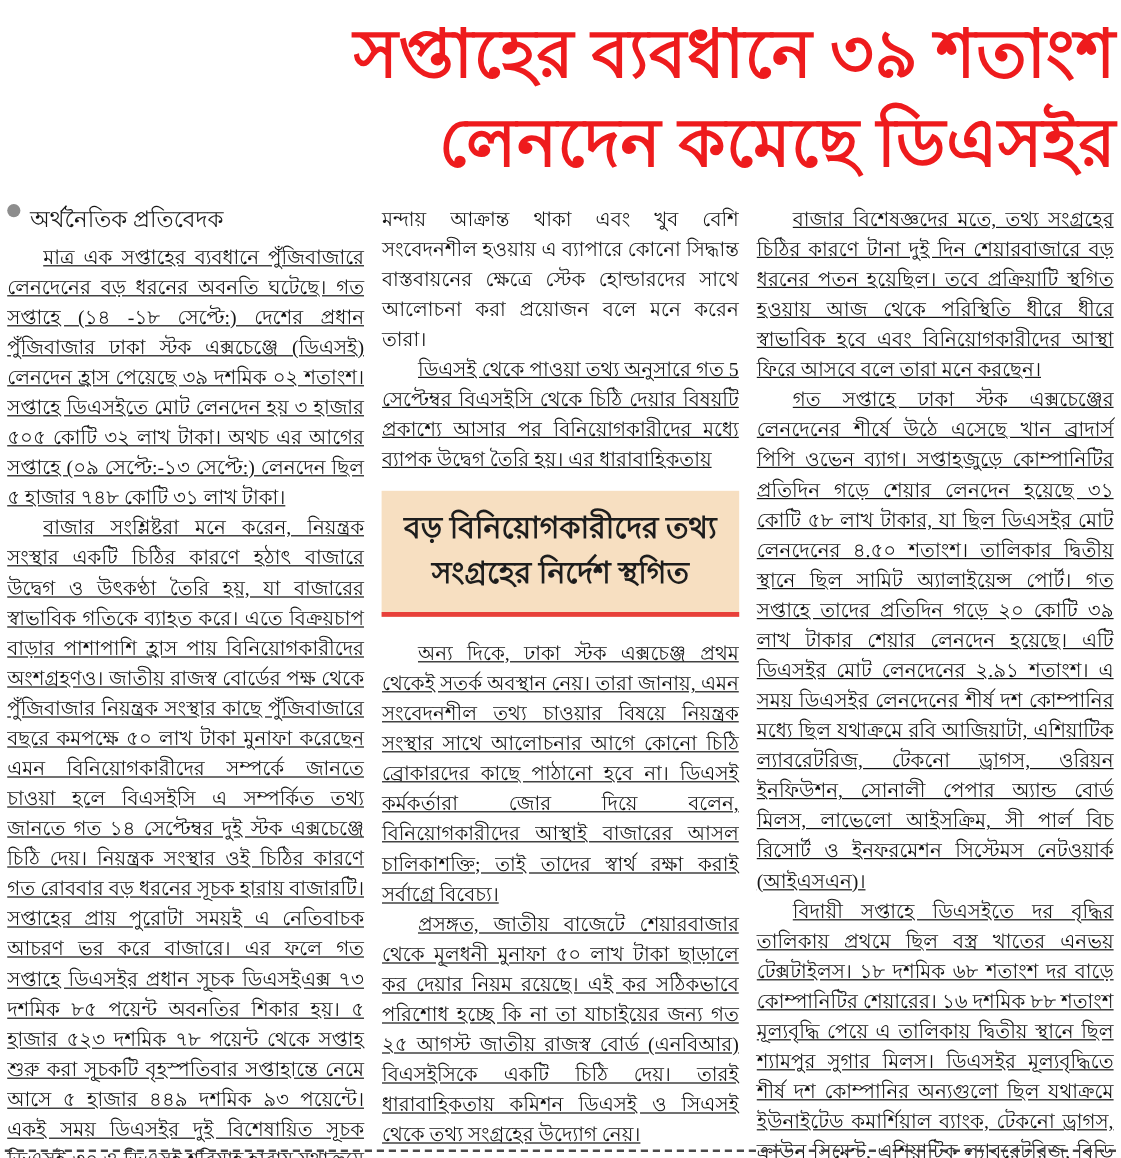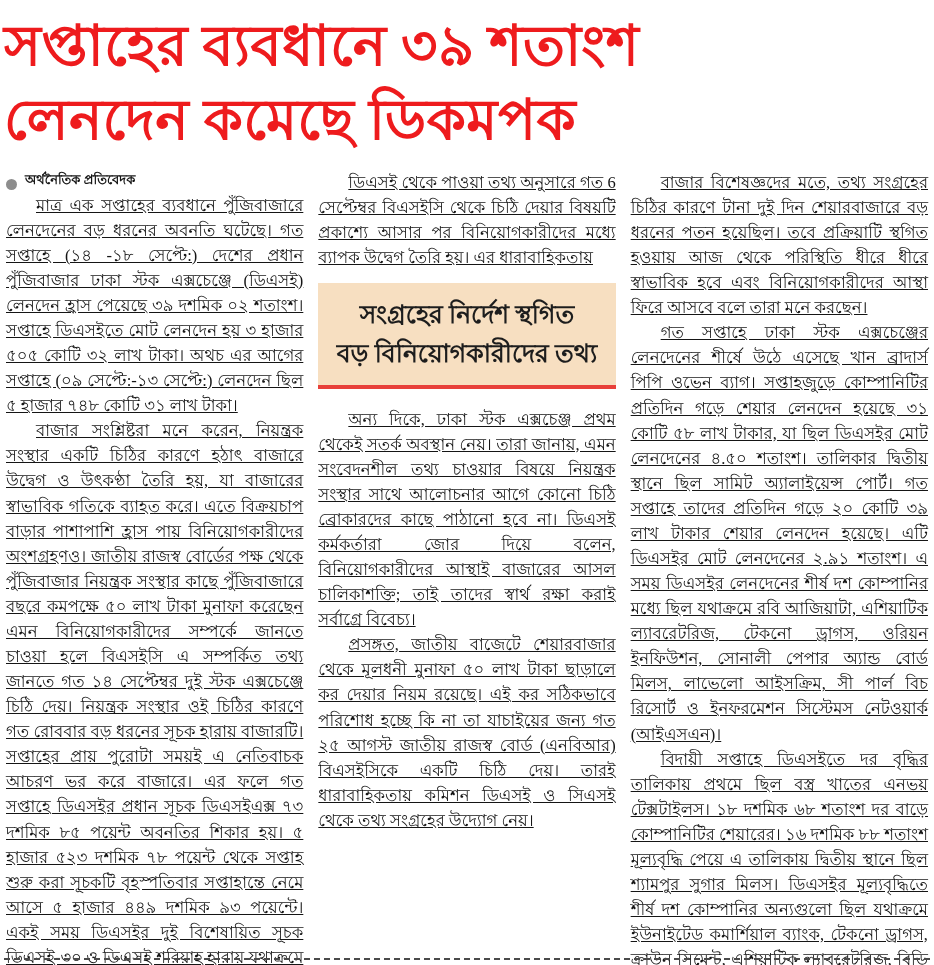--- a/index.html
+++ b/index.html
@@ -9,40 +9,40 @@
     font-family:"Liberation Serif","DejaVu Serif",serif;
     color:#111;
     overflow:hidden;
     position:relative;
   }
   .page { width:934px; height:965px; padding:4px 4px 0 4px; position:relative; }
 
   .headline {
     color:#ee1b1d;
     font-weight:bold;
-    text-align:left;
+    text-align:right;
     font-size:56px;
     line-height:1.32;
     padding:6px 0 10px 0;
     letter-spacing:0.5px;
   }
   .headline .hl-line { display:block; }
 
   .columns { display:flex; gap:15px; padding:2px 2px 0 2px; align-items:flex-start; }
   .col {
     flex:1 1 0;
     font-size:16.5px;
     line-height:1.52;
     text-align:justify;
     color:#151515;
   }
   .col p { margin:0; }
   .col p.indent { text-indent:30px;text-decoration:underline; }
 
-  .byline { display:flex; align-items:flex-end; gap:8px; font-weight:bold; font-size:13px; margin-bottom:3px; }
+  .byline { display:flex; align-items:flex-start; gap:8px; font-weight:normal; font-size:19px; margin-bottom:3px; }
   .bullet-dot {
     width:11px; height:11px; border-radius:50%;
     background:#8d8d8d; flex:0 0 auto; display:inline-block;
   }
 
   .highlight-box {
     background:#f7dfc1;
     border-bottom:4px solid #e8403a;
     margin:13px 0 18px 0;
     padding:13px 8px 11px 8px;
@@ -61,40 +61,41 @@
     height:0;
   }
 </style>
 </head>
 <body>
 
 <div class="page">
 
   <h1 class="headline">
     <span class="hl-line">সপ্তাহের ব্যবধানে ৩৯ শতাংশ</span>
-    <span class="hl-line">লেনদেন কমেছে ডিকমপক</span>
+    <span class="hl-line">লেনদেন কমেছে ডিএসইর</span>
   </h1>
 
   <div class="columns">
 
     <div class="col">
       <div class="byline">
         <span class="bullet-dot"></span>
         <span>অর্থনৈতিক প্রতিবেদক</span>
       </div>
       <p class="indent">মাত্র এক সপ্তাহের ব্যবধানে পুঁজিবাজারে লেনদেনের বড় ধরনের অবনতি ঘটেছে। গত সপ্তাহে (১৪ -১৮ সেপ্টে:) দেশের প্রধান পুঁজিবাজার ঢাকা স্টক এক্সচেঞ্জে (ডিএসই) লেনদেন হ্রাস পেয়েছে ৩৯ দশমিক ০২ শতাংশ। সপ্তাহে ডিএসইতে মোট লেনদেন হয় ৩ হাজার ৫০৫ কোটি ৩২ লাখ টাকা। অথচ এর আগের সপ্তাহে (০৯ সেপ্টে:-১৩ সেপ্টে:) লেনদেন ছিল ৫ হাজার ৭৪৮ কোটি ৩১ লাখ টাকা।</p>
       <p class="indent">বাজার সংশ্লিষ্টরা মনে করেন, নিয়ন্ত্রক সংস্থার একটি চিঠির কারণে হঠাৎ বাজারে উদ্বেগ ও উৎকণ্ঠা তৈরি হয়, যা বাজারের স্বাভাবিক গতিকে ব্যাহত করে। এতে বিক্রয়চাপ বাড়ার পাশাপাশি হ্রাস পায় বিনিয়োগকারীদের অংশগ্রহণও। জাতীয় রাজস্ব বোর্ডের পক্ষ থেকে পুঁজিবাজার নিয়ন্ত্রক সংস্থার কাছে পুঁজিবাজারে বছরে কমপক্ষে ৫০ লাখ টাকা মুনাফা করেছেন এমন বিনিয়োগকারীদের সম্পর্কে জানতে চাওয়া হলে বিএসইসি এ সম্পর্কিত তথ্য জানতে গত ১৪ সেপ্টেম্বর দুই স্টক এক্সচেঞ্জে চিঠি দেয়। নিয়ন্ত্রক সংস্থার ওই চিঠির কারণে গত রোববার বড় ধরনের সূচক হারায় বাজারটি। সপ্তাহের প্রায় পুরোটা সময়ই এ নেতিবাচক আচরণ ভর করে বাজারে। এর ফলে গত সপ্তাহে ডিএসইর প্রধান সূচক ডিএসইএক্স ৭৩ দশমিক ৮৫ পয়েন্ট অবনতির শিকার হয়। ৫ হাজার ৫২৩ দশমিক ৭৮ পয়েন্ট থেকে সপ্তাহ শুরু করা সূচকটি বৃহস্পতিবার সপ্তাহান্তে নেমে আসে ৫ হাজার ৪৪৯ দশমিক ৯৩ পয়েন্টে। একই সময় ডিএসইর দুই বিশেষায়িত সূচক ডিএসই-৩০ ও ডিএসই শরিয়াহ হারায় যথাক্রমে ৪৩ দশমিক ৯৪ ও ১৮ দশমিক ১১ পয়েন্ট।</p>
 
     </div>
 
     <div class="col">
-      <p class="indent">ডিএসই থেকে পাওয়া তথ্য অনুসারে গত 6 সেপ্টেম্বর বিএসইসি থেকে চিঠি দেয়ার বিষয়টি প্রকাশ্যে আসার পর বিনিয়োগকারীদের মধ্যে ব্যাপক উদ্বেগ তৈরি হয়। এর ধারাবাহিকতায়</p>
+      <p>মন্দায় আক্রান্ত থাকা এবং খুব বেশি সংবেদনশীল হওয়ায় এ ব্যাপারে কোনো সিদ্ধান্ত বাস্তবায়নের ক্ষেত্রে স্টেক হোল্ডারদের সাথে আলোচনা করা প্রয়োজন বলে মনে করেন তারা।</p>
+      <p class="indent">ডিএসই থেকে পাওয়া তথ্য অনুসারে গত 5 সেপ্টেম্বর বিএসইসি থেকে চিঠি দেয়ার বিষয়টি প্রকাশ্যে আসার পর বিনিয়োগকারীদের মধ্যে ব্যাপক উদ্বেগ তৈরি হয়। এর ধারাবাহিকতায়</p>
       <div class="highlight-box">
+        <span class="box-line">বড় বিনিয়োগকারীদের তথ্য</span>
         <span class="box-line">সংগ্রহের নির্দেশ স্থগিত</span>
-        <span class="box-line">বড় বিনিয়োগকারীদের তথ্য</span>
       </div>
       <p class="indent">অন্য দিকে, ঢাকা স্টক এক্সচেঞ্জ প্রথম থেকেই সতর্ক অবস্থান নেয়। তারা জানায়, এমন সংবেদনশীল তথ্য চাওয়ার বিষয়ে নিয়ন্ত্রক সংস্থার সাথে আলোচনার আগে কোনো চিঠি ব্রোকারদের কাছে পাঠানো হবে না। ডিএসই কর্মকর্তারা জোর দিয়ে বলেন, বিনিয়োগকারীদের আস্থাই বাজারের আসল চালিকাশক্তি; তাই তাদের স্বার্থ রক্ষা করাই সর্বাগ্রে বিবেচ্য।</p>
       <p class="indent">প্রসঙ্গত, জাতীয় বাজেটে শেয়ারবাজার থেকে মূলধনী মুনাফা ৫০ লাখ টাকা ছাড়ালে কর দেয়ার নিয়ম রয়েছে। এই কর সঠিকভাবে পরিশোধ হচ্ছে কি না তা যাচাইয়ের জন্য গত ২৫ আগস্ট জাতীয় রাজস্ব বোর্ড (এনবিআর) বিএসইসিকে একটি চিঠি দেয়। তারই ধারাবাহিকতায় কমিশন ডিএসই ও সিএসই থেকে তথ্য সংগ্রহের উদ্যোগ নেয়।</p>
 
     </div>
 
     <div class="col">
       <p class="indent">বাজার বিশেষজ্ঞদের মতে, তথ্য সংগ্রহের চিঠির কারণে টানা দুই দিন শেয়ারবাজারে বড় ধরনের পতন হয়েছিল। তবে প্রক্রিয়াটি স্থগিত হওয়ায় আজ থেকে পরিস্থিতি ধীরে ধীরে স্বাভাবিক হবে এবং বিনিয়োগকারীদের আস্থা ফিরে আসবে বলে তারা মনে করছেন।</p>
       <p class="indent">গত সপ্তাহে ঢাকা স্টক এক্সচেঞ্জের লেনদেনের শীর্ষে উঠে এসেছে খান ব্রাদার্স পিপি ওভেন ব্যাগ। সপ্তাহজুড়ে কোম্পানিটির প্রতিদিন গড়ে শেয়ার লেনদেন হয়েছে ৩১ কোটি ৫৮ লাখ টাকার, যা ছিল ডিএসইর মোট লেনদেনের ৪.৫০ শতাংশ। তালিকার দ্বিতীয় স্থানে ছিল সামিট অ্যালাইয়েন্স পোর্ট। গত সপ্তাহে তাদের প্রতিদিন গড়ে ২০ কোটি ৩৯ লাখ টাকার শেয়ার লেনদেন হয়েছে। এটি ডিএসইর মোট লেনদেনের ২.৯১ শতাংশ। এ সময় ডিএসইর লেনদেনের শীর্ষ দশ কোম্পানির মধ্যে ছিল যথাক্রমে রবি আজিয়াটা, এশিয়াটিক ল্যাবরেটরিজ, টেকনো ড্রাগস, ওরিয়ন ইনফিউশন, সোনালী পেপার অ্যান্ড বোর্ড মিলস, লাভেলো আইসক্রিম, সী পার্ল বিচ রিসোর্ট ও ইনফরমেশন সিস্টেমস নেটওয়ার্ক (আইএসএন)।</p>
       <p class="indent">বিদায়ী সপ্তাহে ডিএসইতে দর বৃদ্ধির তালিকায় প্রথমে ছিল বস্ত্র খাতের এনভয় টেক্সটাইলস। ১৮ দশমিক ৬৮ শতাংশ দর বাড়ে কোম্পানিটির শেয়ারের। ১৬ দশমিক ৮৮ শতাংশ মূল্যবৃদ্ধি পেয়ে এ তালিকায় দ্বিতীয় স্থানে ছিল শ্যামপুর সুগার মিলস। ডিএসইর মূল্যবৃদ্ধিতে শীর্ষ দশ কোম্পানির অন্যগুলো ছিল যথাক্রমে ইউনাইটেড কমার্শিয়াল ব্যাংক, টেকনো ড্রাগস, ক্রাউন সিমেন্ট, এশিয়াটিক ল্যাবরেটরিজ, বিডি ফিন্যান্স, মিডল্যান্ড ব্যাংক, সামিট অ্যালাইয়েন্স পোর্ট ও মেট্রো স্পিনিং।</p>

